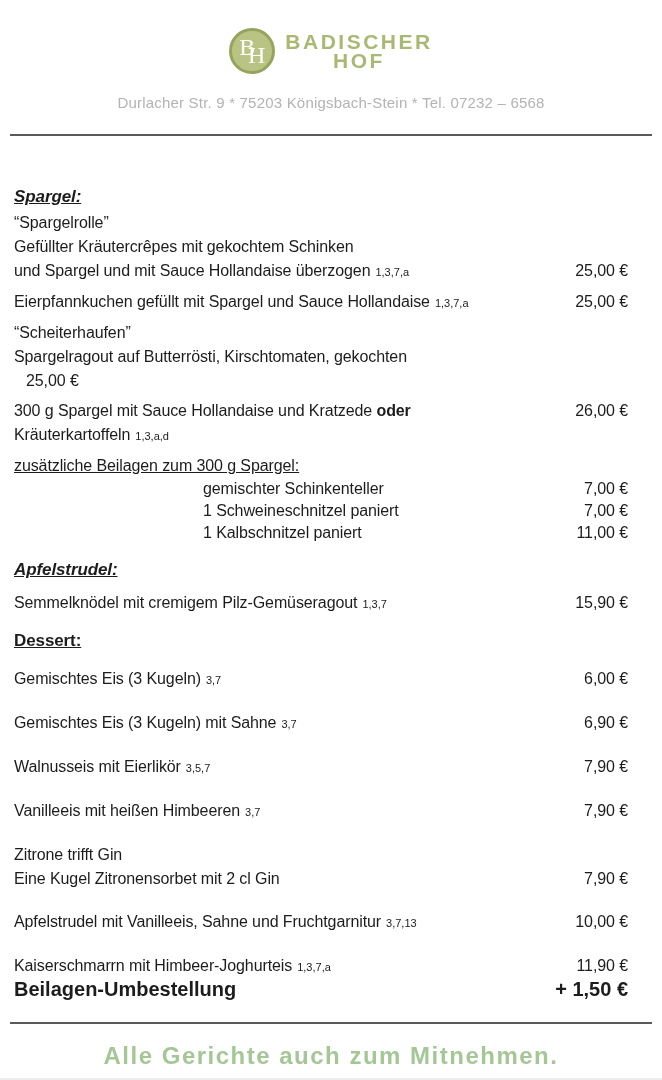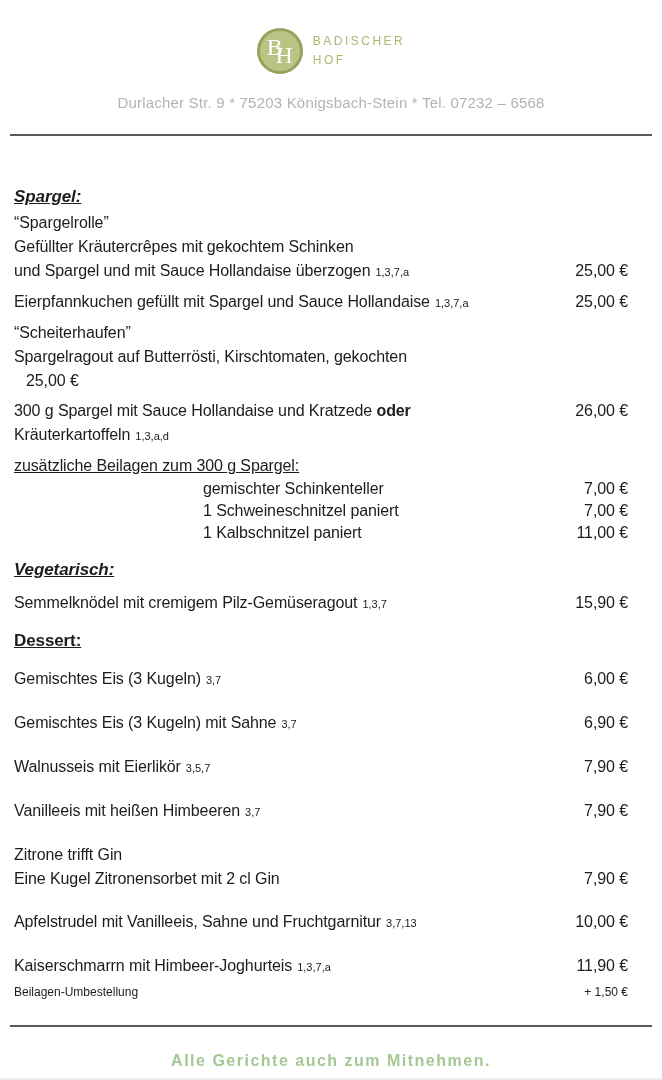--- a/index.html
+++ b/index.html
@@ -28,26 +28,26 @@
   .logo-circle .mono {
     position: absolute;
     color: #ffffff;
     font-family: "Liberation Serif", serif;
     font-size: 24px;
     line-height: 1;
   }
   .mono-b { left: 7px; top: 4px; }
   .mono-h { right: 7px; bottom: 4px; }
   .brand-name {
-    text-align: left;
+    text-align: center;
     color: var(--brand_green, #a9b873);
-    font-size: 12px;
+    font-size: 21px;
     letter-spacing: 2.5px;
     line-height: 19px;
-    font-weight: 400;
+    font-weight: 700;
   }
   .address {
     margin-top: 16px;
     color: var(--address_gray, #b3b3b3);
     font-size: 15px;
     line-height: 18px;
     letter-spacing: 0.2px;
   }
   .rule {
     border-top: 2px solid var(--rule_gray, #5a5a5a);
@@ -77,33 +77,33 @@
   .row-text { flex: 1 1 auto; }
   .row-text.u { text-decoration: underline; }
   .row-text .b { font-weight: bold; }
   .ann { font-size: 11px; margin-left: 5px; letter-spacing: 0; }
   .price { flex: 0 0 auto; margin-left: 12px; white-space: nowrap; }
   
   .bottom { position: absolute; left: 0; right: 0; bottom: 0; }
   .order-row {
     display: flex;
     padding: 0 34px 0 14px;
-    font-size: 12px;
-    font-weight: normal;
+    font-size: 20px;
+    font-weight: bold;
     line-height: 24px;
   }
   .order-row .price { margin-left: auto; text-align: right; }
   .rule2 { margin-top: 21px; }
   .footer-note {
     text-align: center;
     color: var(--footer_green, #a4c795);
-    font-size: 16px;
+    font-size: 24px;
     font-weight: bold;
     letter-spacing: 1.5px;
-    padding: 25px 0 8px 0;
+    padding: 18px 0 8px 0;
   }
 </style>
 </head>
 <body>
 
 <div class="page">
 
   <div class="header">
     <div class="brand">
       <div class="logo-circle">
@@ -169,21 +169,21 @@
             <span class="row-text"><span>1 Schweineschnitzel paniert</span></span>
             <span class="price">7,00 €</span>
           </div>
           <div class="row indent">
             <span class="row-text"><span>1 Kalbschnitzel paniert</span></span>
             <span class="price">11,00 €</span>
           </div>
         </div>
       </section>
       <section class="menu-section section-1 italic">
-        <div class="section-title">Vegetarisch:</div>
+        <div class="section-title">Apfelstrudel:</div>
         <div class="menu-item">
           <div class="row">
             <span class="row-text"><span>Semmelknödel mit cremigem Pilz-Gemüseragout</span><span class="ann">1,3,7</span></span>
             <span class="price">15,90 €</span>
           </div>
         </div>
       </section>
       <section class="menu-section section-2">
         <div class="section-title">Dessert:</div>
         <div class="menu-item">

